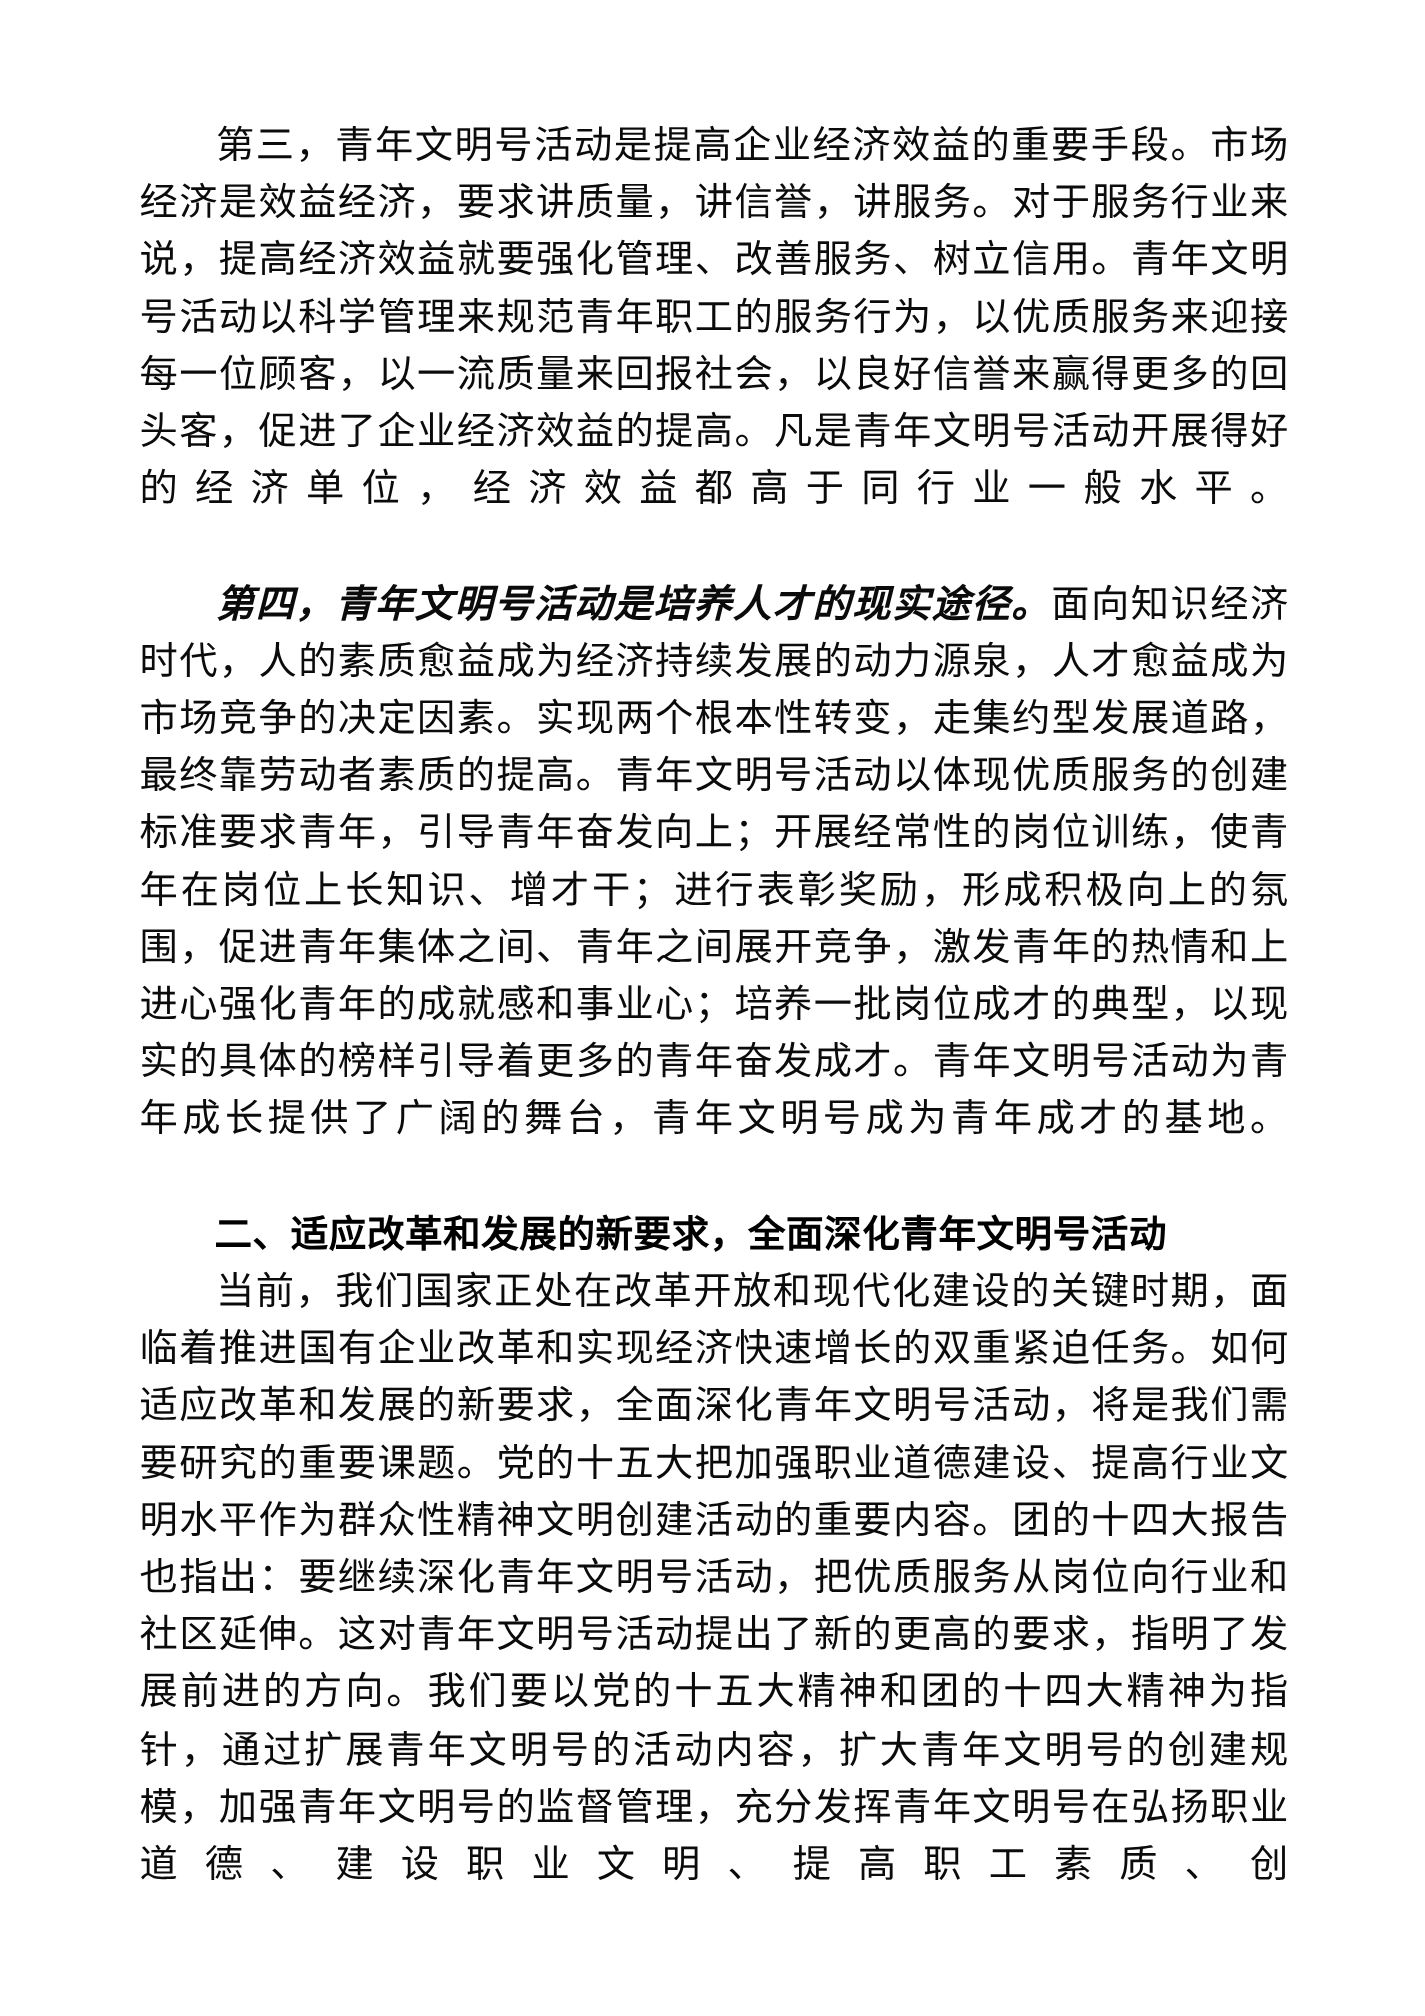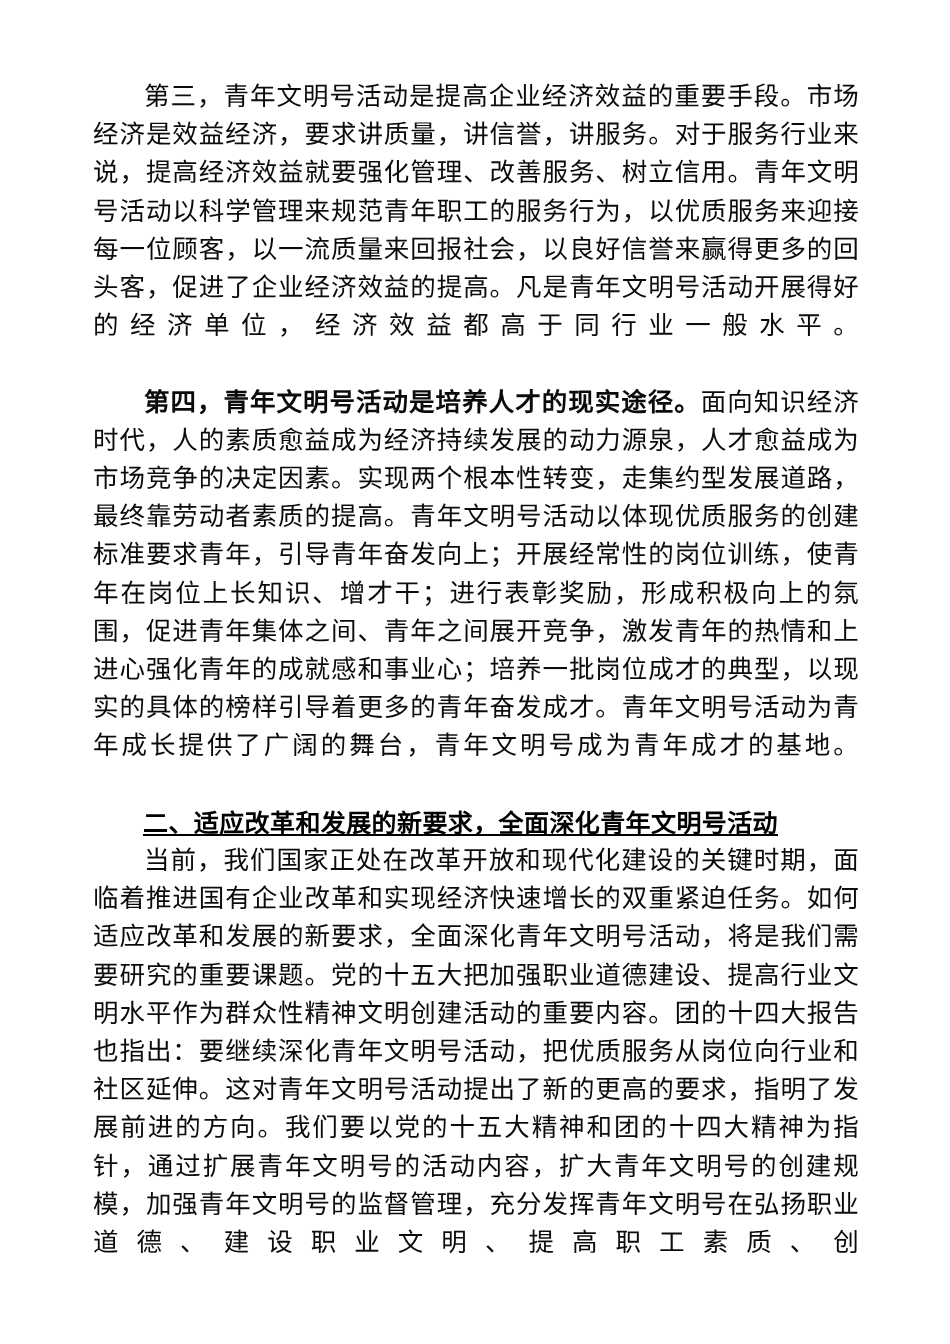--- a/index.html
+++ b/index.html
@@ -43,34 +43,34 @@
     color: #0b0b0b;
   }
   
   .para:after {
     content: "";
     display: inline-block;
     width: 100%;
   }
   .lead {
     font-weight: bold;
+    font-style: italic;
   }
   
   .heading {
     margin: 0;
     padding: 0;
     font-family: "Liberation Sans", "DejaVu Sans", sans-serif;
     font-size: 25px;
     line-height: 38.2px;
     font-weight: bold;
     text-indent: 2em;
     letter-spacing: 0.4px;
     text-align: left;
     color: #000000;
-    text-decoration: underline;
   }
   .heading:after { content: none; }
 </style>
 </head>
 <body>
 
 <div class="page">
   <div class="content">
 
     <p class="para"><span>第三，青年文明号活动是提高企业经济效益的重要手段。市场经济是效益经济，要求讲质量，讲信誉，讲服务。对于服务行业来说，提高经济效益就要强化管理、改善服务、树立信用。青年文明号活动以科学管理来规范青年职工的服务行为，以优质服务来迎接每一位顾客，以一流质量来回报社会，以良好信誉来赢得更多的回头客，促进了企业经济效益的提高。凡是青年文明号活动开展得好的经济单位，经济效益都高于同行业一般水平。</span></p>

